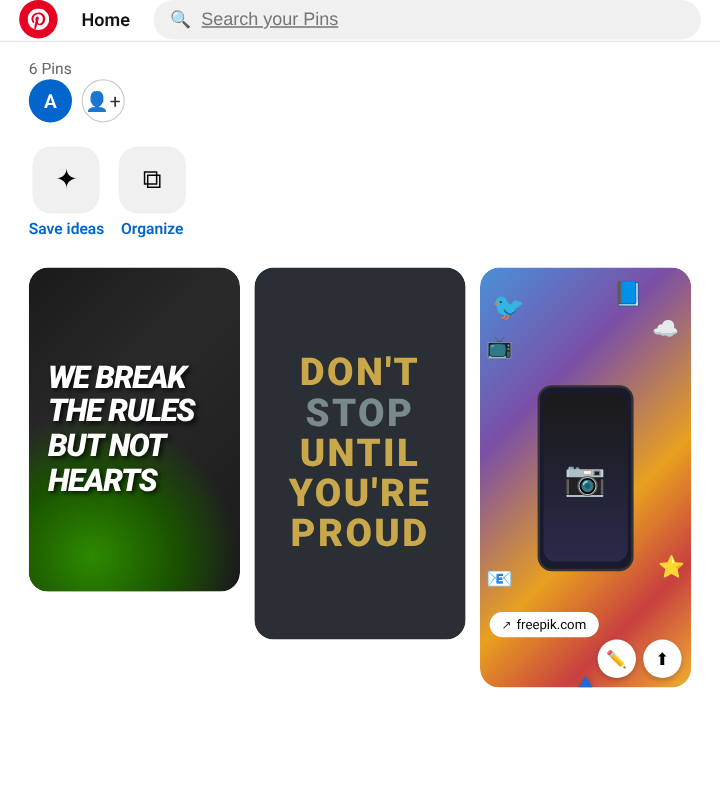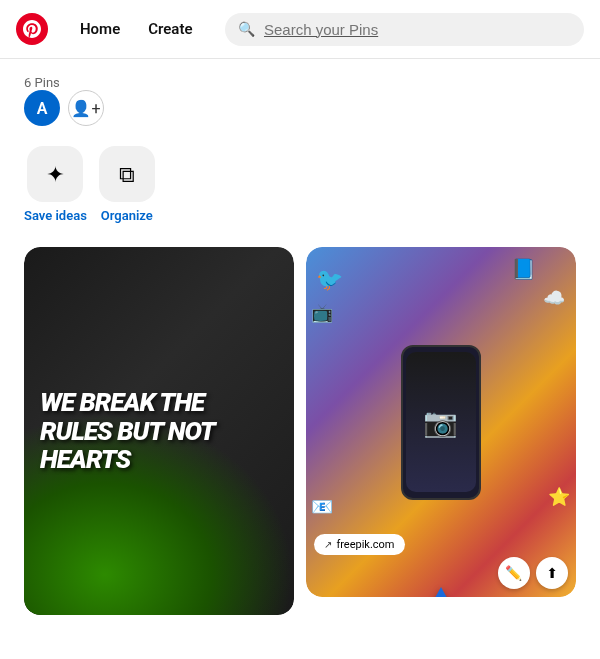--- a/index.html
+++ b/index.html
@@ -1,25 +1,25 @@
 <!DOCTYPE html>
 <html><head>
   <meta charset="utf-8">
   <style>
     * { box-sizing: border-box; margin: 0; padding: 0; }
     body { font-family: -apple-system, BlinkMacSystemFont, 'Segoe UI', Roboto, sans-serif; background: #fff; width: 600px; height: 659px; overflow: hidden; }
 
     
     .header {
       display: flex;
-      align-items: center;
-      padding: 12px 16px;
+      align-items: flex-start;
+      padding: 0 16px;
       border-bottom: 1px solid #e5e5e5;
       background: #fff;
-      gap: 20px;
+      gap: 8px;
     }
     .pinterest-logo {
       width: 32px; height: 32px;
       background: #E60023;
       border-radius: 50%;
       display: flex; align-items: center; justify-content: center;
       flex-shrink: 0;
     }
     .pinterest-logo svg { fill: white; width: 18px; height: 18px; }
     .nav-links { display: flex; gap: 4px; }
@@ -125,21 +125,21 @@
     .pin-card {
       border-radius: 16px;
       overflow: hidden;
       position: relative;
       cursor: pointer;
     }
 
     
     .pin1-bg {
       width: 100%;
-      height: 368px;
+      height: 270px;
       background: linear-gradient(135deg, #1a1a1a 0%, #2a2a2a 40%, #1a1a1a 100%);
       border-radius: 16px;
       position: relative;
       overflow: hidden;
       display: flex;
       align-items: center;
       justify-content: center;
     }
     .pin1-splash {
       position: absolute;
@@ -296,21 +296,20 @@
 
 <header class="header">
   <div class="pinterest-logo">
     <svg viewBox="0 0 24 24" xmlns="http://www.w3.org/2000/svg">
       <path d="M12 0C5.373 0 0 5.373 0 12c0 5.084 3.163 9.426 7.627 11.174-.105-.949-.2-2.405.042-3.441.218-.937 1.407-5.965 1.407-5.965s-.359-.719-.359-1.782c0-1.668.967-2.914 2.171-2.914 1.023 0 1.518.769 1.518 1.69 0 1.029-.655 2.568-.994 3.995-.283 1.194.599 2.169 1.777 2.169 2.133 0 3.772-2.249 3.772-5.495 0-2.873-2.064-4.882-5.012-4.882-3.414 0-5.418 2.561-5.418 5.207 0 1.031.397 2.138.893 2.738a.36.36 0 0 1 .083.345l-.333 1.36c-.053.22-.174.267-.402.161-1.499-.698-2.436-2.889-2.436-4.649 0-3.785 2.75-7.262 7.929-7.262 4.163 0 7.398 2.967 7.398 6.931 0 4.136-2.607 7.464-6.227 7.464-1.216 0-2.359-.632-2.75-1.378l-.748 2.853c-.271 1.043-1.002 2.35-1.492 3.146C9.57 23.812 10.763 24 12 24c6.627 0 12-5.373 12-12S18.627 0 12 0z"></path>
     </svg>
   </div>
 
   <nav class="nav-links">
     <a class="nav-link">Home</a>
-    <a class="nav-link">Create</a>
   </nav>
 
   <div class="search-bar">
     <span class="search-icon-wrap">🔍</span>
     <input type="text" placeholder="Search your Pins" style="">
   </div>
 </header>
 
 <main class="main">
 
@@ -338,20 +337,33 @@
 
     <div class="pin-col">
       <div class="pin-card">
         <div class="pin1-bg">
           <div class="pin1-splash"></div>
           <div class="pin1-text">WE BREAK THE RULES BUT NOT HEARTS</div>
         </div>
       </div>
     </div>
 
+    <div class="pin-col">
+      <div class="pin-card">
+        <div class="pin2-bg">
+          <div class="pin2-text">
+            <div class="line1">DON'T</div>
+            <div class="line2">STOP</div>
+            <div class="line3">UNTIL</div>
+            <div class="line4">YOU'RE</div>
+            <div class="line4">PROUD</div>
+          </div>
+        </div>
+      </div>
+    </div>
 
     <div class="pin-col">
       <div class="pin-card" style="position:relative;">
         <div class="pin3-bg">
 
 
           <span class="social-float" style="top:20px;left:10px;font-size:22px;">🐦</span>
           <span class="social-float" style="top:10px;right:40px;font-size:20px;">📘</span>
           <span class="social-float" style="top:55px;left:5px;font-size:18px;">📺</span>
           <span class="social-float" style="top:40px;right:10px;font-size:18px;">☁️</span>

